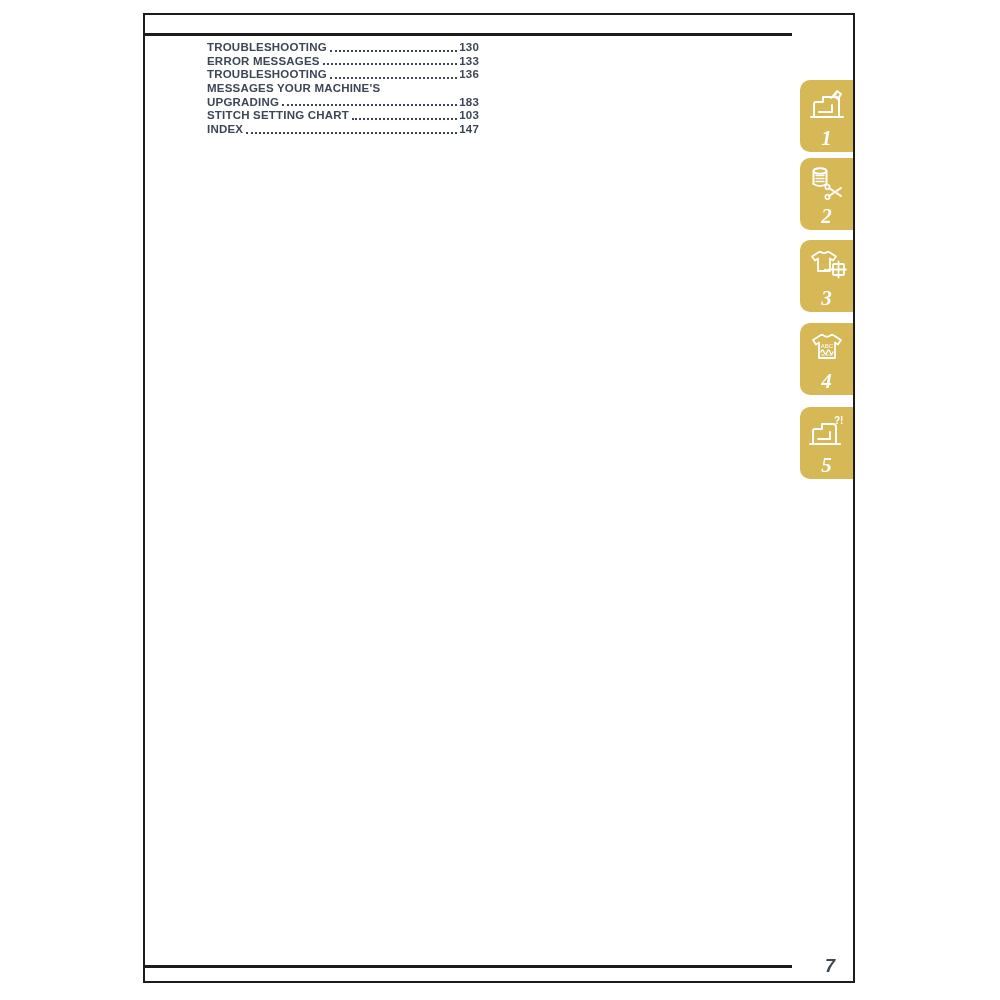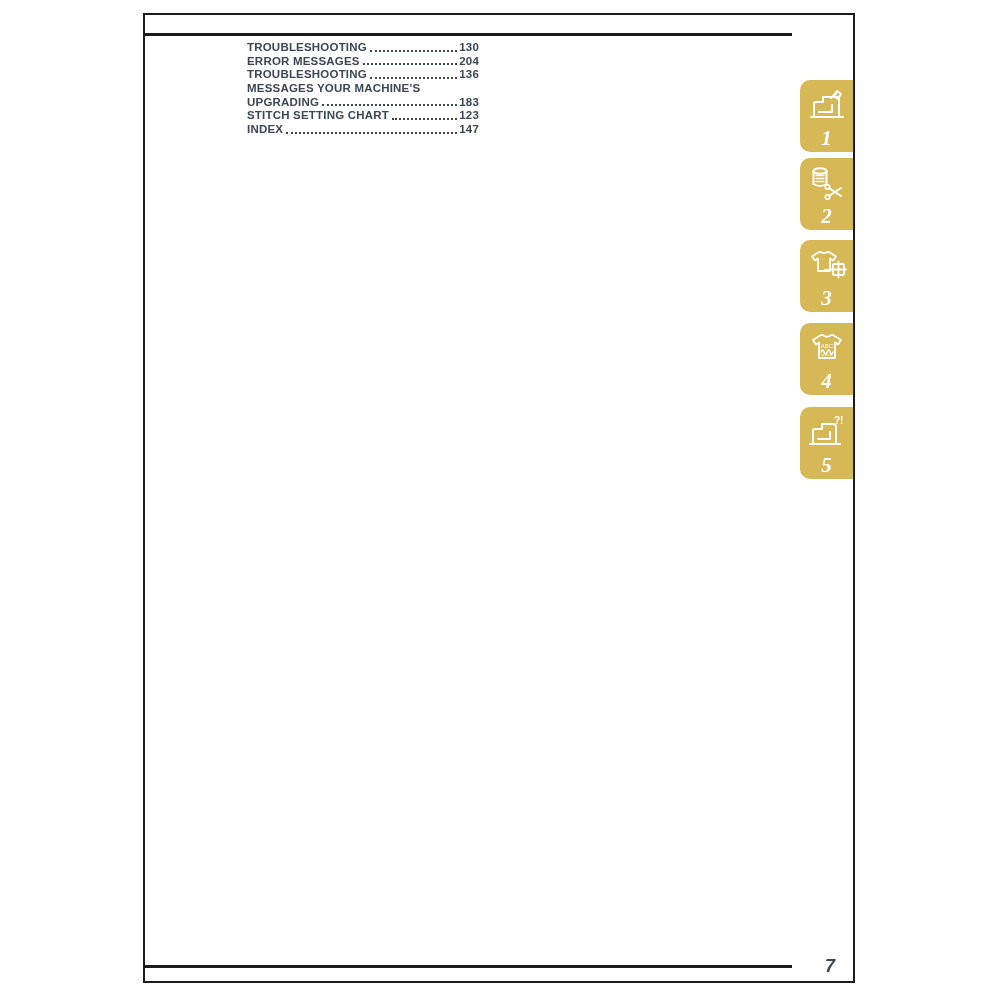--- a/index.html
+++ b/index.html
@@ -36,21 +36,20 @@
     font-size: 11.5px;
     font-weight: 600;
     letter-spacing: 0.2px;
   }
   .toc-row {
     display: flex;
     align-items: baseline;
     height: 13.7px;
     line-height: 13.7px;
     white-space: nowrap;
-    margin-left: 40px;
   }
   .toc-label { flex: 0 0 auto; }
   .toc-leader {
     flex: 1 1 auto;
     align-self: flex-end;
     border-bottom: 2px dotted #3c4655;
     margin: 0 2px 3px 3px;
     min-width: 0;
   }
   .toc-page { flex: 0 0 auto; text-align: center; }
@@ -105,40 +104,40 @@
 
   <div class="toc">
     <div class="toc-row">
       <span class="toc-label">TROUBLESHOOTING</span>
       <span class="toc-leader"></span>
       <span class="toc-page">130</span>
     </div>
     <div class="toc-row">
       <span class="toc-label">ERROR MESSAGES</span>
       <span class="toc-leader"></span>
-      <span class="toc-page">204</span>
+      <span class="toc-page">133</span>
     </div>
     <div class="toc-row">
       <span class="toc-label">TROUBLESHOOTING</span>
       <span class="toc-leader"></span>
       <span class="toc-page">136</span>
     </div>
     <div class="toc-row no-page">
       <span class="toc-label">MESSAGES YOUR MACHINE'S</span>
 
     </div>
     <div class="toc-row">
       <span class="toc-label">UPGRADING</span>
       <span class="toc-leader"></span>
       <span class="toc-page">183</span>
     </div>
     <div class="toc-row">
       <span class="toc-label">STITCH SETTING CHART</span>
       <span class="toc-leader"></span>
-      <span class="toc-page">123</span>
+      <span class="toc-page">103</span>
     </div>
     <div class="toc-row">
       <span class="toc-label">INDEX</span>
       <span class="toc-leader"></span>
       <span class="toc-page">147</span>
     </div>
   </div>
 
   <div class="chapter-tab t1">
     <span class="tab-icon">

